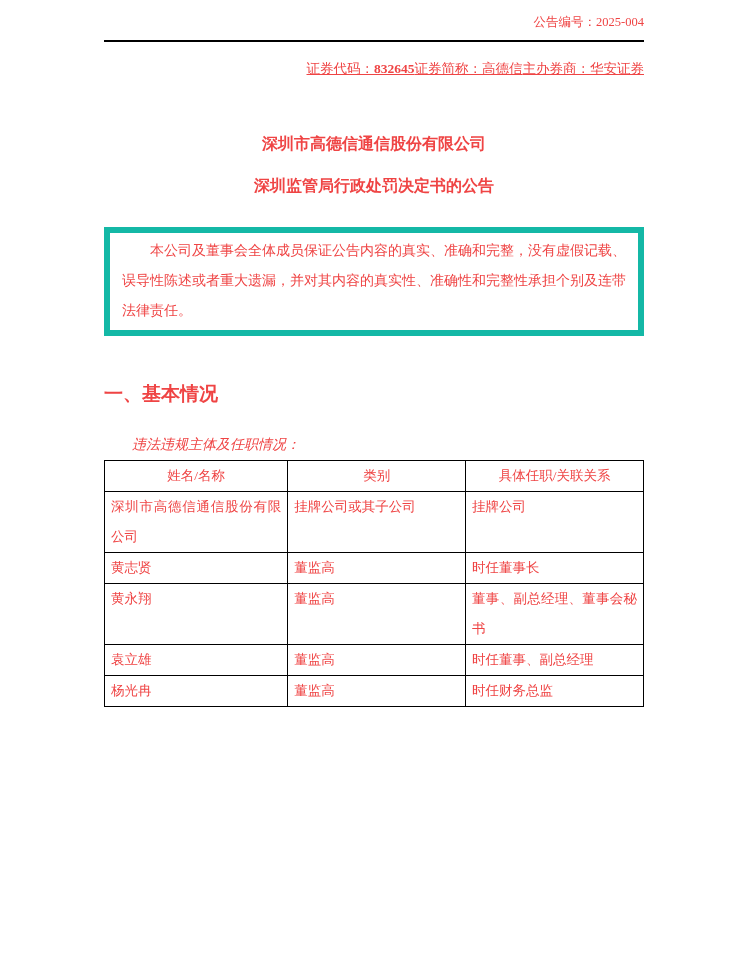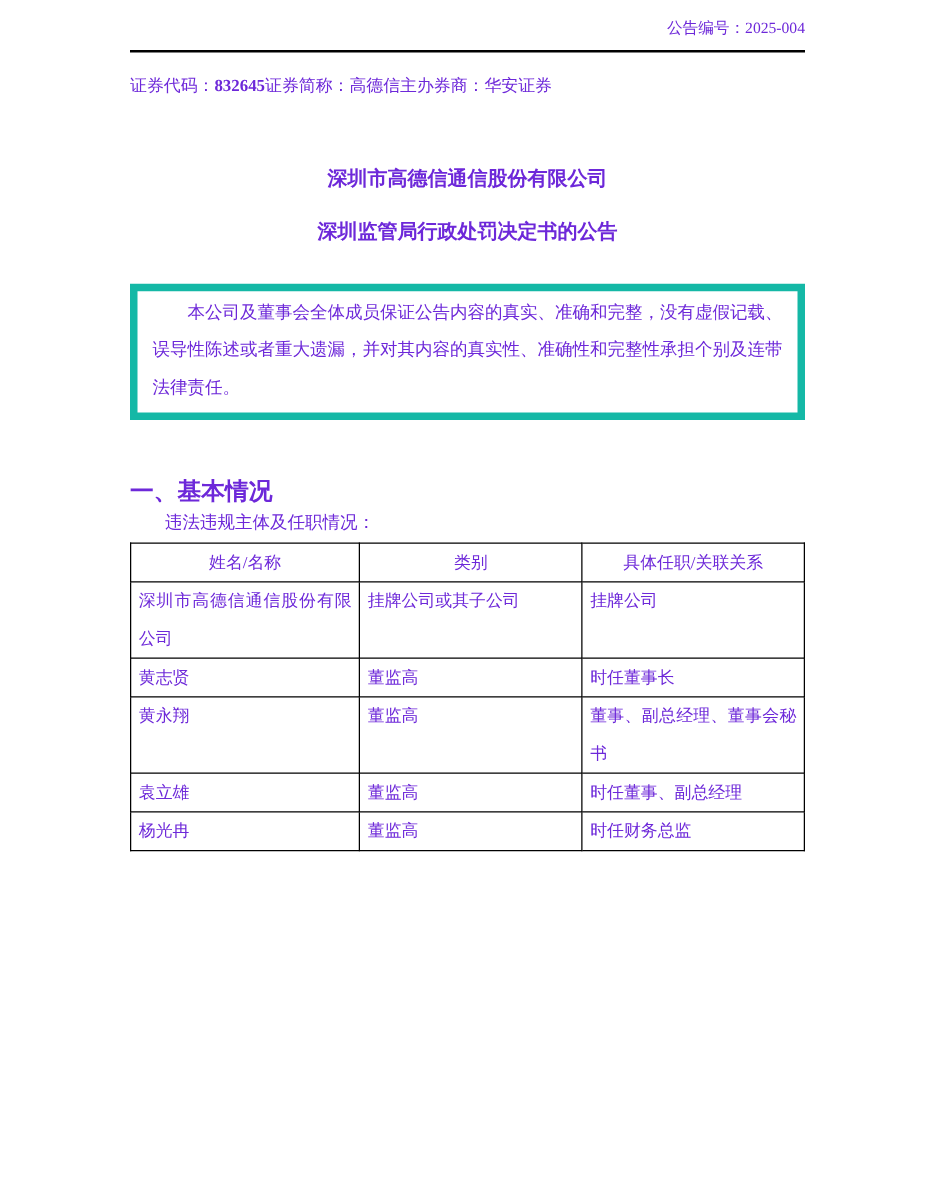--- a/index.html
+++ b/index.html
@@ -7,43 +7,44 @@
     padding: 0;
     background: #ffffff;
   }
   .page {
     position: relative;
     width: 746px;
     height: 956px;
     box-sizing: border-box;
     padding: 14px 102px 0 104px;
     background: #ffffff;
-    color: #6d28d9;
+    color: #ef4444;
     font-family: "Liberation Serif", "DejaVu Serif", serif;
     overflow: hidden;
   }
   
   .ann-no {
     text-align: right;
     font-size: 12.5px;
     line-height: 17px;
   }
   
   .top-rule {
     margin-top: 9px;
     height: 2px;
     background: #000000;
   }
   
   .sec-row {
     margin-top: 17px;
     display: flex;
-    justify-content: flex-start;
+    justify-content: flex-end;
     font-size: 13.5px;
     line-height: 20px;
+    text-decoration: underline;
   }
   .sec-field .value-code {
     font-weight: bold;
   }
   
   .doc-title {
     margin-top: 44px;
     text-align: center;
     font-size: 16px;
     font-weight: bold;
@@ -73,23 +74,25 @@
   .detail-lines {
     margin-top: 10px;
     font-size: 14px;
   }
   .detail-line {
     line-height: 30px;
     padding-left: 2em;
   }
   
   .table-intro {
+    margin-top: 26px;
     font-size: 14px;
     line-height: 30px;
     padding-left: 2em;
+    font-style: italic;
   }
   
   table.viol-table {
     width: 100%;
     border-collapse: collapse;
     table-layout: fixed;
     font-size: 13.5px;
   }
   .viol-table th,
   .viol-table td {

